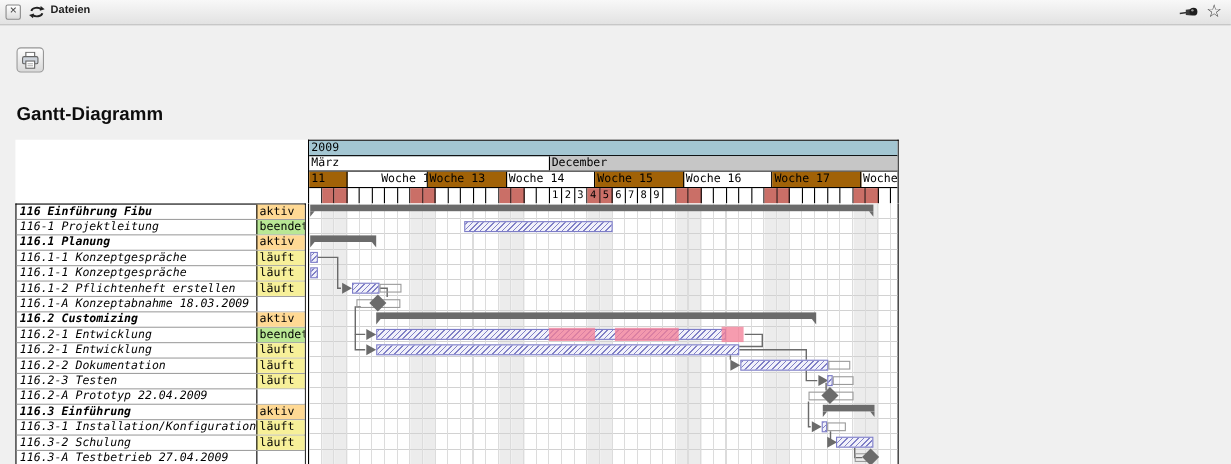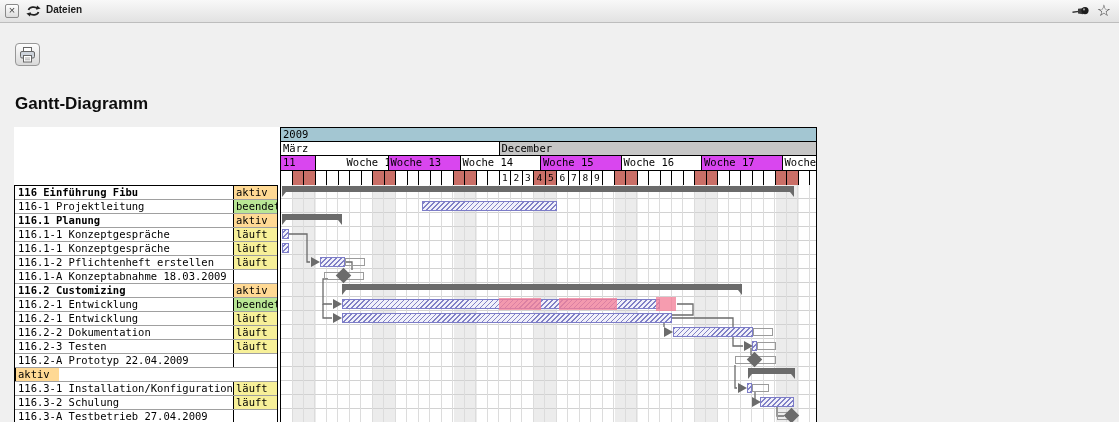--- a/index.html
+++ b/index.html
@@ -29,32 +29,32 @@
 
   .ghead{position:absolute;left:266px;top:0;width:537px;height:58px;box-sizing:border-box;
          border:1px solid #000;border-bottom:none;overflow:hidden;}
   .hrow{position:relative;display:flex;box-sizing:border-box;border-bottom:1px solid #000;overflow:hidden;}
   .hrow-year{height:14px;background:#a3c6d2;}
   .hrow-month{height:14px;}
   .hrow-week{height:15px;}
   .hrow-day{height:15px;}
   .hcell{box-sizing:border-box;border-right:1px solid #000;padding:0 0 0 2px;line-height:13px;
          white-space:nowrap;overflow:hidden;flex-shrink:0;}
-  .hcell.green{background:#d946ef;}
+  .hcell.green{background:#a16207;}
   .hcell.gray{background:#c6c6c6;}
   .dcell{box-sizing:border-box;flex:0 0 11.5px;border-right:1px solid #000;
          font-size:9.5px;line-height:14px;text-align:center;overflow:hidden;}
   .dcell.red{background:#ca6f67;}
 
   
   .ttable{position:absolute;left:0;top:58px;width:264px;box-sizing:border-box;
           border:1px solid #000;border-bottom:none;background:#fff;}
   .trow{position:relative;height:14px;box-sizing:border-box;border-bottom:1px solid #a0a0a0;
         display:flex;line-height:13px;}
-  .tname{width:218px;box-sizing:border-box;padding-left:3px;white-space:nowrap;overflow:hidden;}
+  .tname{width:218px;box-sizing:border-box;padding-left:3px;white-space:nowrap;overflow:hidden;font-style:italic;}
   .tstat{width:44px;box-sizing:border-box;border-left:1px solid #000;padding-left:2px;
          white-space:nowrap;overflow:hidden;}
   .trow.bold .tname{font-weight:bold;}
 
   
   .gbody{position:absolute;left:266px;top:58px;width:537px;height:237px;box-sizing:border-box;
          border-left:1px solid #000;border-right:1px solid #000;background:#fff;overflow:hidden;}
   .wkend{position:absolute;top:0;height:237px;width:11.5px;background:#ececec;}
   .ggrid{position:absolute;inset:0;
     background-image:
@@ -227,20 +227,21 @@
         </div>
         <div class="trow">
           <div class="tname">116.2-3 Testen</div>
           <div class="tstat" style="background: rgb(247, 240, 153);">läuft</div>
         </div>
         <div class="trow">
           <div class="tname">116.2-A Prototyp 22.04.2009</div>
           <div class="tstat" style="background: rgb(255, 255, 255);"></div>
         </div>
         <div class="trow bold">
+          <div class="tname">116.3 Einführung</div>
           <div class="tstat" style="background: rgb(255, 217, 148);">aktiv</div>
         </div>
         <div class="trow">
           <div class="tname">116.3-1 Installation/Konfiguration</div>
           <div class="tstat" style="background: rgb(247, 240, 153);">läuft</div>
         </div>
         <div class="trow">
           <div class="tname">116.3-2 Schulung</div>
           <div class="tstat" style="background: rgb(247, 240, 153);">läuft</div>
         </div>

